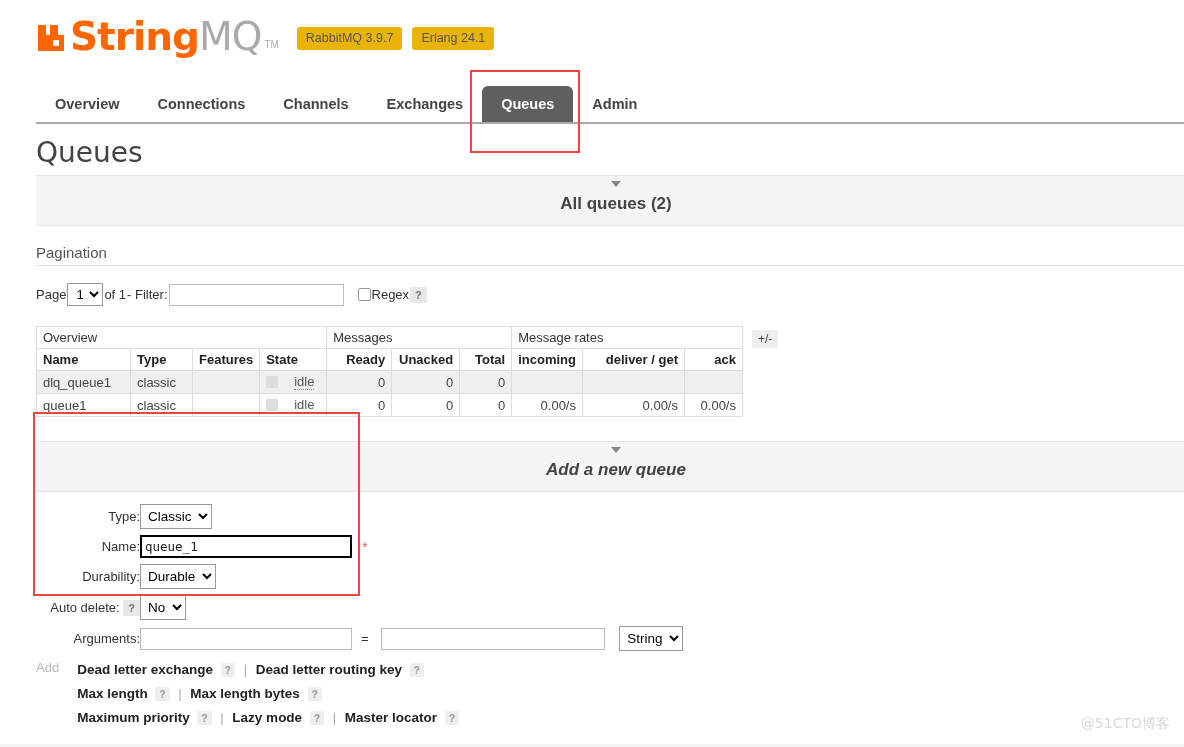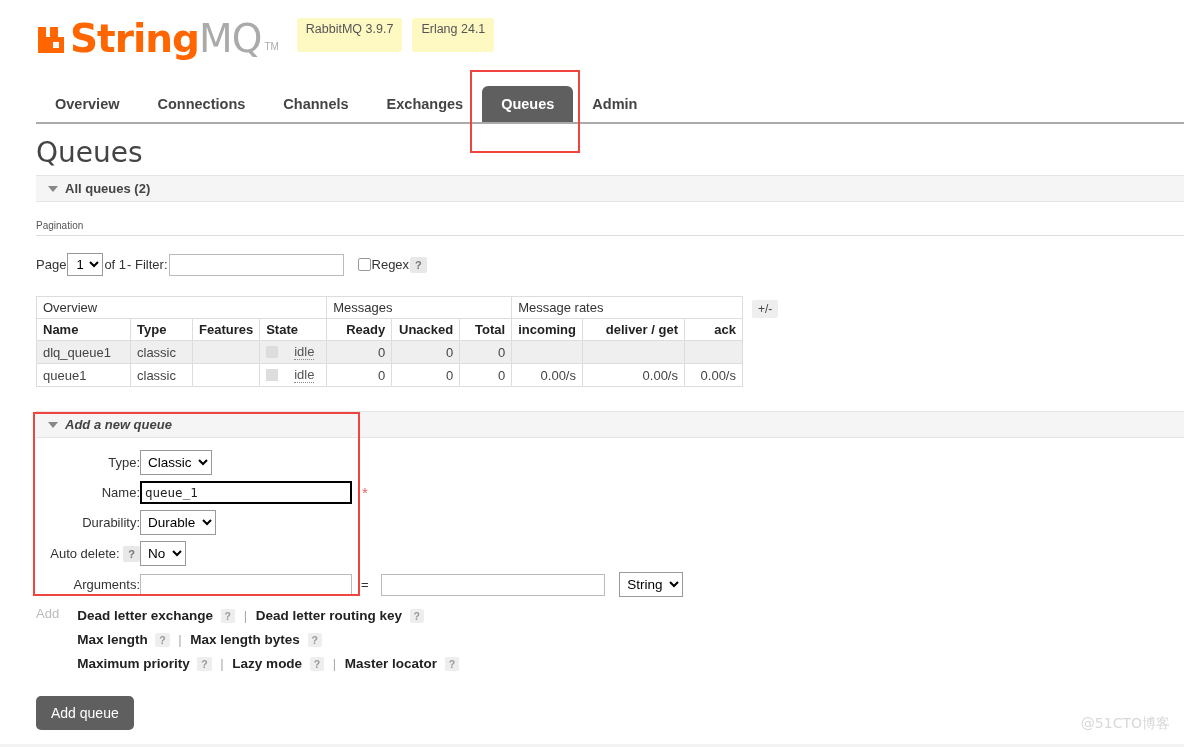--- a/index.html
+++ b/index.html
@@ -24,22 +24,22 @@
     font-size: 39px; font-weight: bold; color: #f60; letter-spacing: -1px;
     line-height: 38px; font-family: "DejaVu Sans", sans-serif;
   }
   .logo-mq {
     font-size: 39px; color: #aaa; letter-spacing: -1px; line-height: 38px;
     font-family: "DejaVu Sans", sans-serif; font-weight: normal;
   }
   .logo-tm { font-size: 10px; color: #aaa; margin-left: 3px; margin-bottom: 6px; }
   .versions { display: flex; gap: 10px; margin-left: 18px; margin-bottom: 6px; }
   .badge {
-    background: #fef9c3; color: #555; font-size: 12.5px;
-    padding: 4px 9px 16px 9px; border-radius: 3px; white-space: nowrap;
+    background: #eab308; color: #555; font-size: 12.5px;
+    padding: 4px 9px 5px 9px; border-radius: 3px; white-space: nowrap;
   }
 
   
   .navbar { position: relative; margin-top: 10px; height: 42px; }
   .tabs { display: flex; align-items: flex-end; padding-left: 36px; height: 40px; gap: 0; }
   .tab {
     font-size: 14.5px; font-weight: bold; color: #444;
     padding: 11px 19px 10px 19px; cursor: pointer; white-space: nowrap;
     border-radius: 6px 6px 0 0; line-height: 15px;
   }
@@ -50,33 +50,33 @@
 
   
   .page-title {
     font-size: 28px; font-weight: normal; color: #444;
     padding: 12px 0 6px 36px; font-family: "DejaVu Sans", sans-serif;
   }
 
   
   .section-bar {
     background: #f5f5f5; border-top: 1px solid #e5e5e5; border-bottom: 1px solid #e5e5e5;
-    padding: 5px 0 5px 12px; font-size: 13px; font-weight: bold; color: #444;
-    display: flex; align-items: center; gap: 7px;
+    padding: 5px 0 11px 12px; font-size: 17px; font-weight: bold; color: #444;
+    display: flex; align-items: center; gap: 7px; flex-direction: column;
   }
   .sec-all-queues { margin-left: 36px; margin-right: 0; }
   .caret {
     width: 0; height: 0; border-left: 5px solid transparent; border-right: 5px solid transparent;
     border-top: 6px solid #888; display: inline-block;
   }
 
   
   .pagination-wrap { margin-left: 36px; margin-top: 18px; }
   .pag-label {
-    font-size: 10px; color: #555; padding-bottom: 4px;
+    font-size: 15px; color: #555; padding-bottom: 4px;
     border-bottom: 1px solid #dddddd; width: 1148px;
   }
   .pag-controls { display: flex; align-items: center; gap: 1px; margin-top: 17px; font-size: 13px; color: #333; }
   .pag-controls select {
     font-size: 13px; font-family: "Liberation Sans", sans-serif;
     padding: 2px 2px 2px 4px; border: 1px solid #999; background: #fff; height: 23px;
   }
   .pag-controls input[type=text] {
     width: 175px; height: 22px; border: 1px solid #bbb; background: #fff;
     font-size: 13px; padding: 2px 4px;

